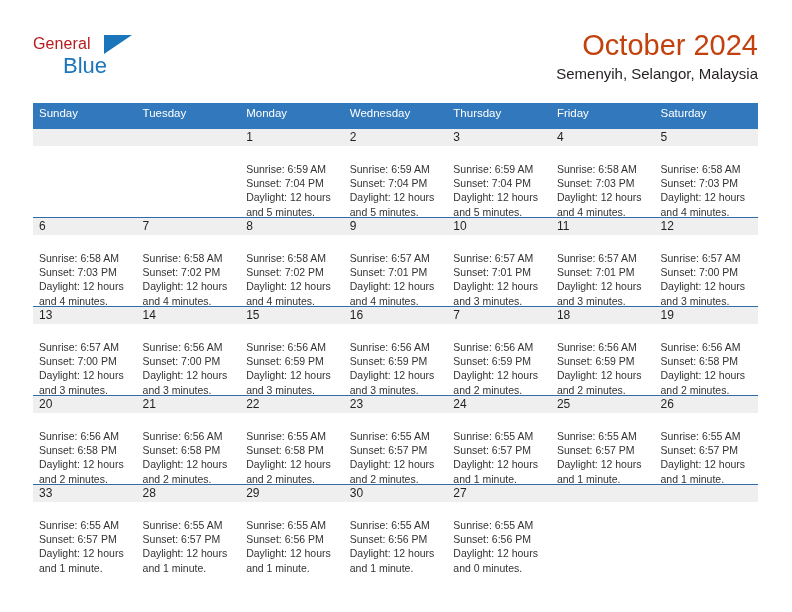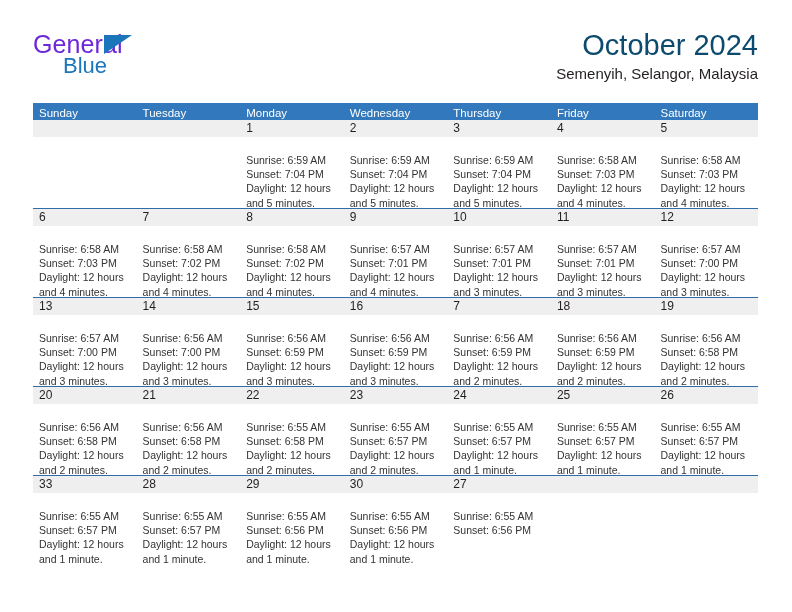--- a/index.html
+++ b/index.html
@@ -35,22 +35,22 @@
     position: absolute;
     left: 0;
     top: 4px;
     width: 180px;
     height: 52px;
   }
   .logo-general {
     position: absolute;
     left: 0;
     top: 0;
-    font-size: 25px;
-    color: #6d28d9;
+    font-size: 16px;
+    color: #b91c1c;
     letter-spacing: 0.1px;
     line-height: 24px;
     font-family: "Liberation Sans", sans-serif;
   }
   .logo-triangle {
     position: absolute;
     left: 71px;
     top: 3px;
     width: 0;
     height: 0;
@@ -68,21 +68,21 @@
   }
 
   .title-block {
     position: absolute;
     right: 0;
     top: 0;
     text-align: right;
   }
   .cal-title {
     font-size: 29px;
-    color: #0c4a6e;
+    color: #c2410c;
     line-height: 34px;
     white-space: nowrap;
   }
   .cal-subtitle {
     font-size: 15px;
     color: #231f20;
     line-height: 20px;
     margin-top: 2px;
     white-space: nowrap;
   }
@@ -91,21 +91,21 @@
   .calendar {
     position: absolute;
     left: 33px;
     top: 103px;
     width: 725px;
   }
 
   .dow-row {
     display: flex;
     background: #3278bc;
-    height: 17px;
+    height: 26px;
   }
   .dow {
     flex: 1 1 0;
     color: #ffffff;
     font-size: 11.5px;
     line-height: 21px;
     padding-left: 6px;
     box-sizing: border-box;
     overflow: hidden;
     white-space: nowrap;
@@ -465,20 +465,21 @@
               <div>Sunrise: 6:55 AM</div>
               <div>Sunset: 6:56 PM</div>
               <div class="daylight">Daylight: 12 hours and 1 minute.</div>
             </div>
           </div>
           <div class="day">
             <div class="daynum">27</div>
             <div class="dayinfo">
               <div>Sunrise: 6:55 AM</div>
               <div>Sunset: 6:56 PM</div>
+              <div class="daylight">Daylight: 12 hours and 0 minutes.</div>
             </div>
           </div>
           <div class="day empty">
             <div class="daynum"></div>
             <div class="dayinfo">
               <div></div>
               <div></div>
               <div class="daylight"></div>
             </div>
           </div>

